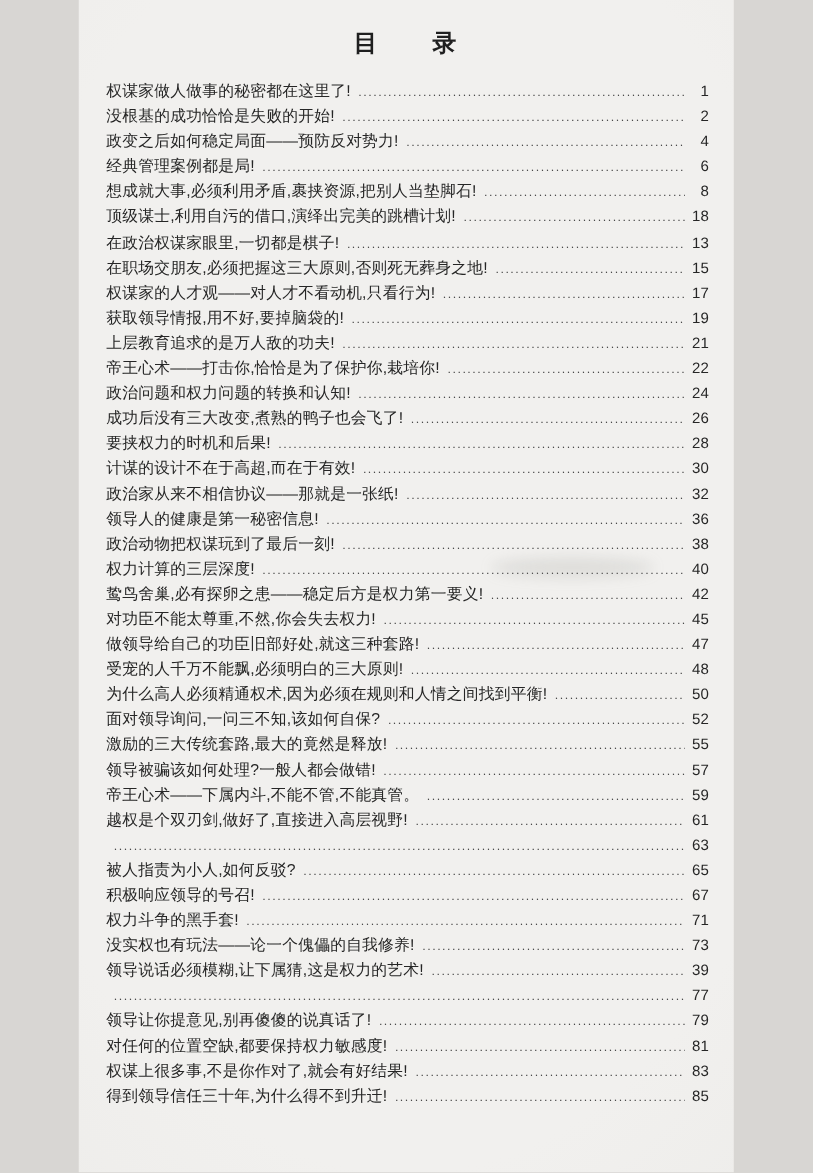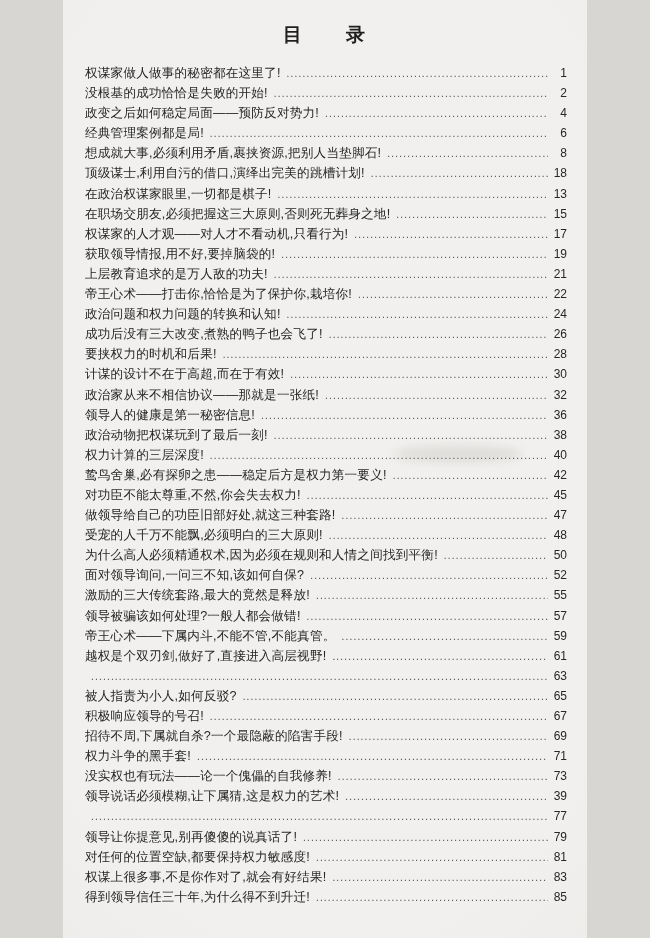--- a/index.html
+++ b/index.html
@@ -239,25 +239,20 @@
     <span class="entry-text">被人指责为小人,如何反驳?</span>
     <span class="leader"></span>
     <span class="page-num">65</span>
   </div>
       <div class="row">
     <span class="entry-text">积极响应领导的号召!</span>
     <span class="leader"></span>
     <span class="page-num">67</span>
   </div>
       <div class="row">
-    <span class="entry-text">招待不周,下属就自杀?一个最隐蔽的陷害手段!</span>
-    <span class="leader"></span>
-    <span class="page-num">69</span>
-  </div>
-      <div class="row">
     <span class="entry-text">权力斗争的黑手套!</span>
     <span class="leader"></span>
     <span class="page-num">71</span>
   </div>
       <div class="row">
     <span class="entry-text">没实权也有玩法——论一个傀儡的自我修养!</span>
     <span class="leader"></span>
     <span class="page-num">73</span>
   </div>
       <div class="row">

